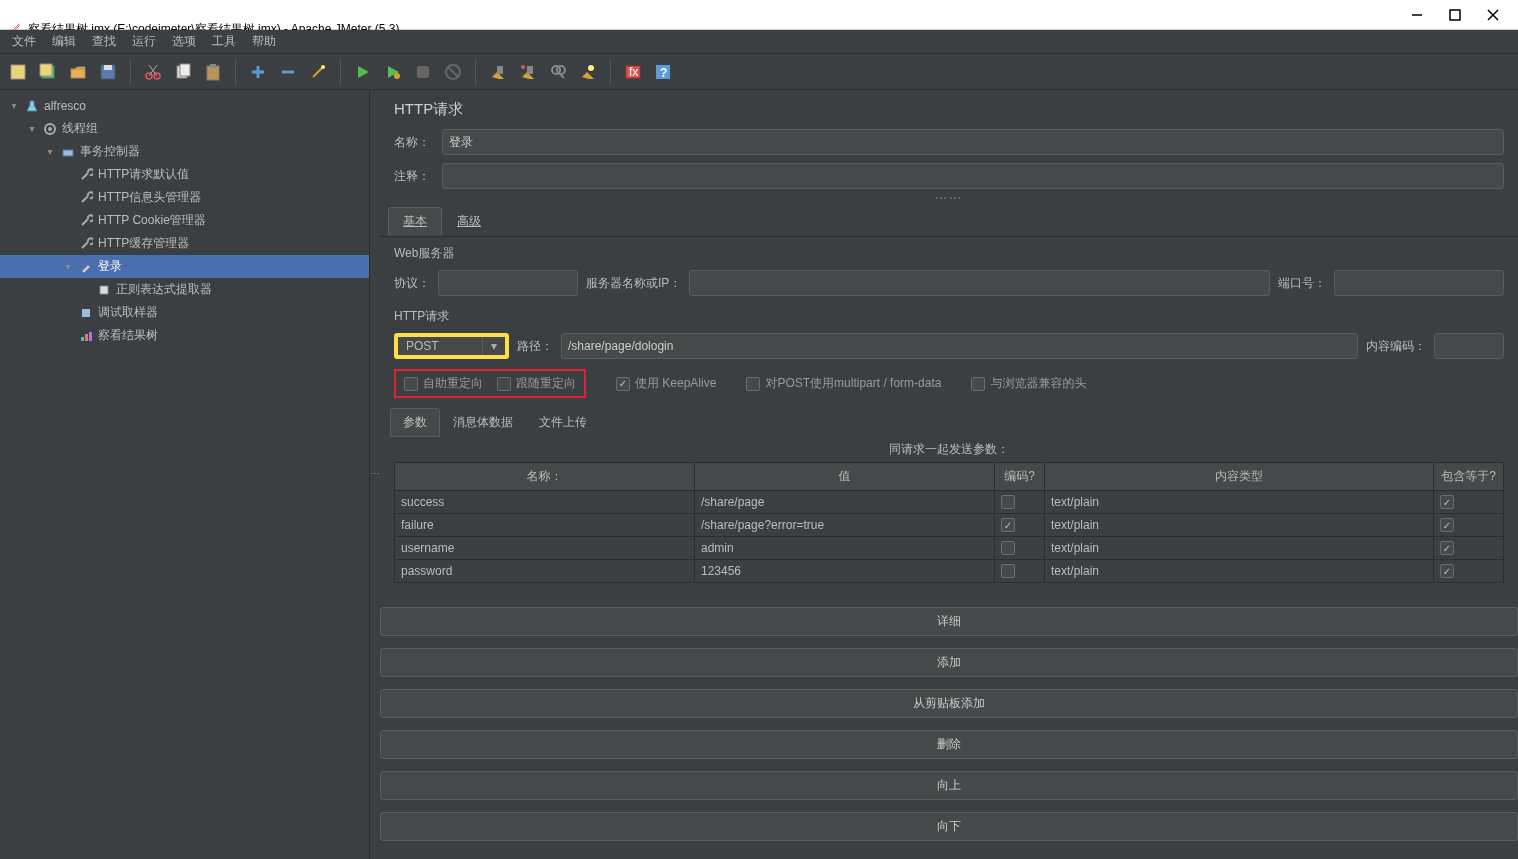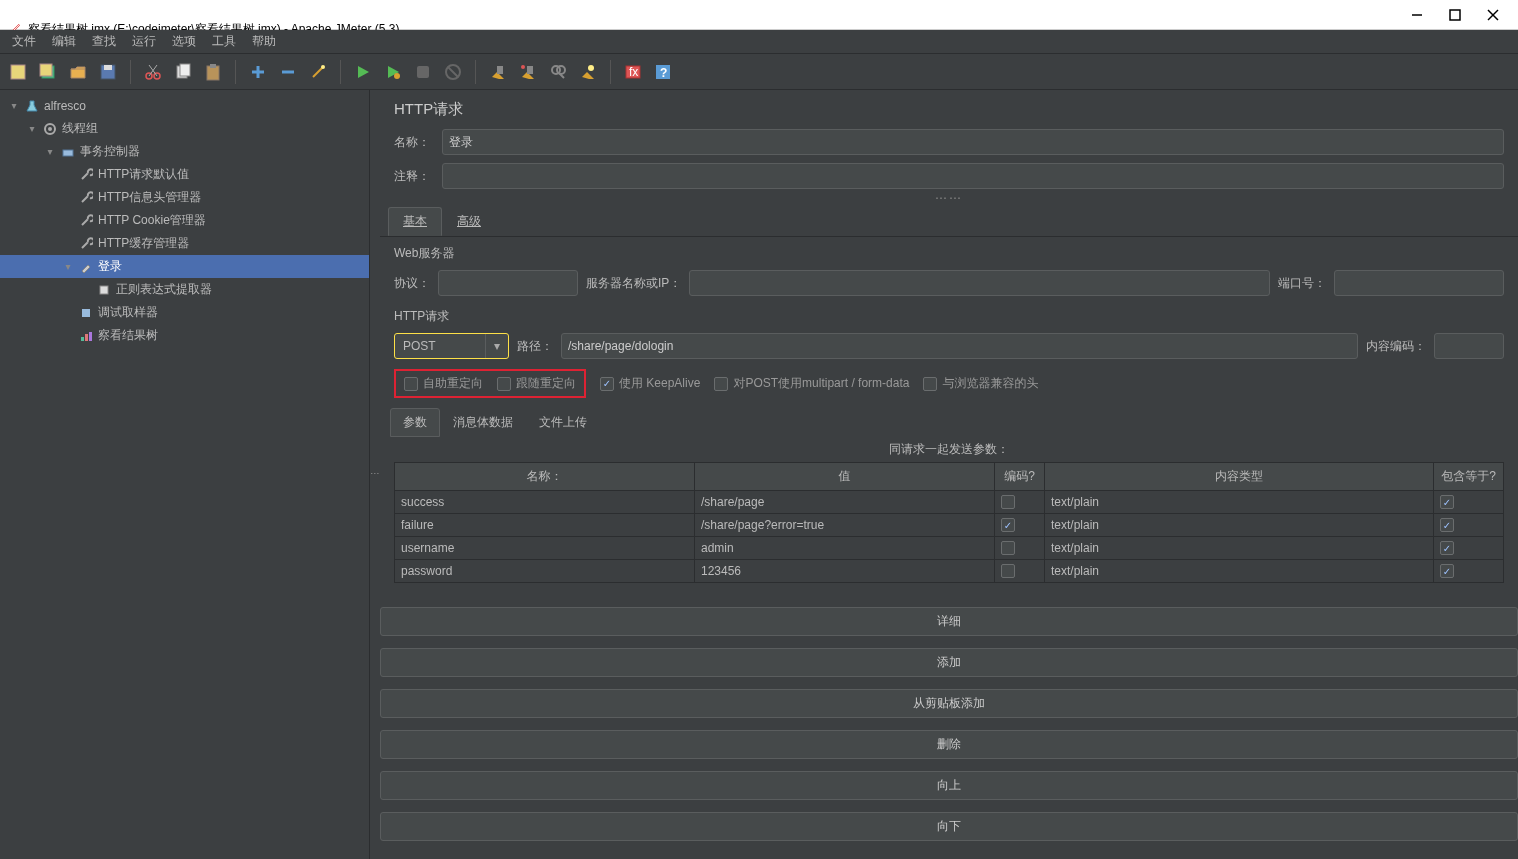--- a/index.html
+++ b/index.html
@@ -27,23 +27,23 @@
 .form-row .txt { flex:1; height:26px; background:#45494a; border:1px solid #5a5d5e; color:#ccc; padding:0 6px; border-radius:3px; }
 .sep-dots { text-align:center; color:#888; letter-spacing:2px; height:14px; line-height:10px; }
 .tabs { display:flex; border-bottom:1px solid #2b2d2f; padding-left:8px; }
 .tab { padding:5px 14px; color:#bbb; cursor:pointer; border:1px solid transparent; border-bottom:none;text-decoration:underline; }
 .tab.active { background:#45494a; border:1px solid #5a5d5e; border-bottom:1px solid #45494a; border-radius:3px 3px 0 0; }
 .section { padding:8px 14px 4px; color:#bbb; }
 .field-grid { display:flex; align-items:center; gap:8px; padding:4px 14px;justify-content:space-between; }
 .field-grid label { color:#bbb; }
 .field-grid .short { width:140px; }
 .field-grid .txt { height:26px; background:#45494a; border:1px solid #5a5d5e; color:#ccc; padding:0 6px; border-radius:3px; }
-.select-box { display:flex; align-items:center; background:#45494a; border:1px solid #fde047; border-radius:3px; height:26px; padding:0 8px; width:115px; justify-content:space-between; cursor:pointer; }
+.select-box { display:flex; align-items:center; background:#45494a; border:4px solid #fde047; border-radius:3px; height:26px; padding:0 8px; width:115px; justify-content:space-between; cursor:pointer; }
 .select-box .chev { color:#aaa; border-left:1px solid #5a5d5e; padding-left:8px; height:100%; display:flex; align-items:center; }
-.chk-row { display:flex; align-items:center; gap:14px; padding:6px 14px; }
+.chk-row { display:flex; align-items:center; gap:30px; padding:6px 14px; }
 .chk { display:flex; align-items:center; gap:5px; color:#999; font-size:11px; cursor:pointer; }
 .chk-box { width:14px; height:14px; border:1px solid #6a6d6e; background:#45494a; border-radius:2px; display:flex; align-items:center; justify-content:center; font-size:10px; color:#9ec3ff; }
 .highlight-box { border:2px solid #d23; padding:4px 8px; display:flex; gap:14px; align-items:center; }
 .subtabs { display:flex; padding:4px 10px 0; gap:0; }
 .subtab { padding:5px 12px; color:#bbb; cursor:pointer; border:1px solid transparent; }
 .subtab.active { background:#45494a; border:1px solid #5a5d5e; border-radius:3px 3px 0 0; }
 .table-title { text-align:center; color:#bbb; padding:4px; }
 .params-table { width:calc(100% - 28px); margin:0 14px; border:1px solid #2b2d2f; border-collapse:collapse; }
 .params-table th { background:#45494a; color:#bbb; font-weight:normal; padding:5px 6px; border:1px solid #2b2d2f; }
 .params-table td { padding:4px 6px; border:1px solid #2b2d2f; color:#bbb; height:23px; }

